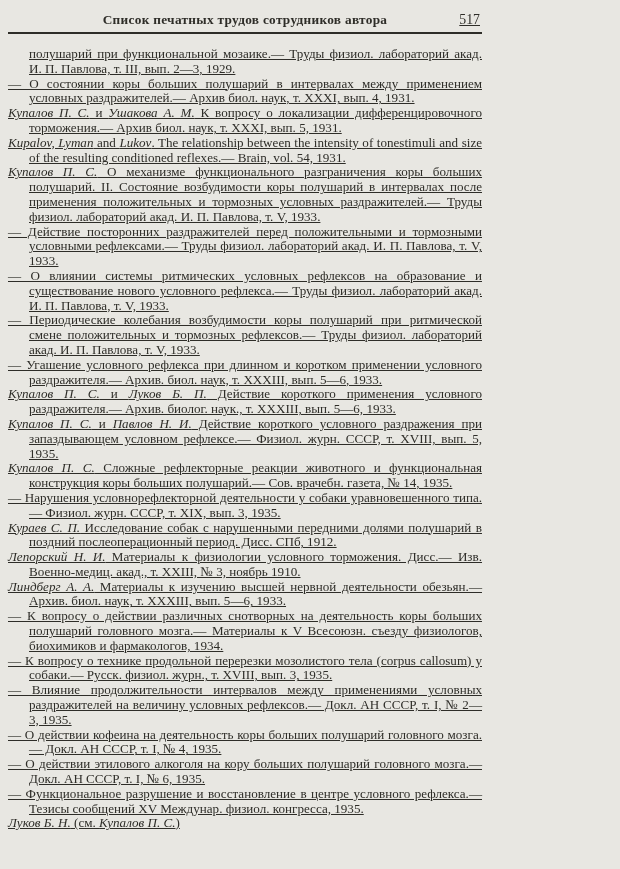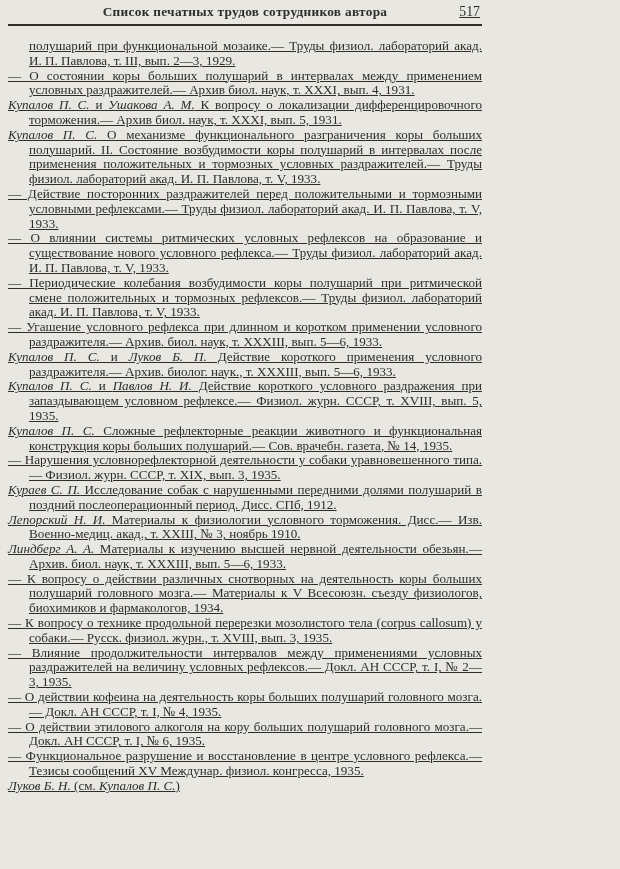--- a/index.html
+++ b/index.html
@@ -6,21 +6,21 @@
   body {
     width: 620px; height: 869px;
     background: #e8e7e2;
     font-family: "Liberation Serif", "DejaVu Serif", serif;
     color: #2e2d28;
     overflow: hidden;
   }
   .page {
     box-sizing: border-box;
     width: 492px; height: 869px;
-    padding: 4px 10px 0 8px;
+    padding: 12px 10px 0 8px;
     overflow: hidden;
     border-radius: 17px;
   }
   .header {
     position: relative;
     height: 17px;
   }
   .header .title {
     position: absolute;
     left: 0; right: 0;
@@ -59,20 +59,21 @@
 <div class="page">
   <div class="header">
     <div class="title">Список печатных трудов сотрудников автора</div>
     <div class="pageno">517</div>
   </div>
   <div class="rule"></div>
   <div class="entries" id="bib-list">
       <p class="entry continuation"><span>полушарий при функциональной мозаике.— Труды физиол. лабораторий акад. И. П. Павлова, т. III, вып. 2—3, 1929.</span></p>
       <p class="entry dash"><span>— О состоянии коры больших полушарий в интервалах между применением условных раздражителей.— Архив биол. наук, т. XXXI, вып. 4, 1931.</span></p>
       <p class="entry author"><span class="it">Купалов П. С.</span><span> и </span><span class="it">Ушакова А. М.</span><span> К вопросу о локализации дифференцировочного торможения.— Архив биол. наук, т. XXXI, вып. 5, 1931.</span></p>
+      <p class="entry author"><span class="it">Kupalov, Lyman</span><span> and </span><span class="it">Lukov</span><span>. The relationship between the intensity of tonestimuli and size of the resulting conditioned reflexes.— Brain, vol. 54, 1931.</span></p>
       <p class="entry author"><span class="it">Купалов П. С.</span><span> О механизме функционального разграничения коры больших полушарий. II. Состояние возбудимости коры полушарий в интервалах после применения положительных и тормозных условных раздражителей.— Труды физиол. лабораторий акад. И. П. Павлова, т. V, 1933.</span></p>
       <p class="entry dash"><span>— Действие посторонних раздражителей перед положительными и тормозными условными рефлексами.— Труды физиол. лабораторий акад. И. П. Павлова, т. V, 1933.</span></p>
       <p class="entry dash"><span>— О влиянии системы ритмических условных рефлексов на образование и существование нового условного рефлекса.— Труды физиол. лабораторий акад. И. П. Павлова, т. V, 1933.</span></p>
       <p class="entry dash"><span>— Периодические колебания возбудимости коры полушарий при ритмической смене положительных и тормозных рефлексов.— Труды физиол. лабораторий акад. И. П. Павлова, т. V, 1933.</span></p>
       <p class="entry dash"><span>— Угашение условного рефлекса при длинном и коротком применении условного раздражителя.— Архив. биол. наук, т. XXXIII, вып. 5—6, 1933.</span></p>
       <p class="entry author"><span class="it">Купалов П. С.</span><span> и </span><span class="it">Луков Б. П.</span><span> Действие короткого применения условного раздражителя.— Архив. биолог. наук., т. XXXIII, вып. 5—6, 1933.</span></p>
       <p class="entry author"><span class="it">Купалов П. С.</span><span> и </span><span class="it">Павлов Н. И.</span><span> Действие короткого условного раздражения при запаздывающем условном рефлексе.— Физиол. журн. СССР, т. XVIII, вып. 5, 1935.</span></p>
       <p class="entry author"><span class="it">Купалов П. С.</span><span> Сложные рефлекторные реакции животного и функциональная конструкция коры больших полушарий.— Сов. врачебн. газета, № 14, 1935.</span></p>
       <p class="entry dash"><span>— Нарушения условнорефлекторной деятельности у собаки уравновешенного типа.— Физиол. журн. СССР, т. XIX, вып. 3, 1935.</span></p>
       <p class="entry author"><span class="it">Кураев С. П.</span><span> Исследование собак с нарушенными передними долями полушарий в поздний послеоперационный период. Дисс. СПб, 1912.</span></p>

